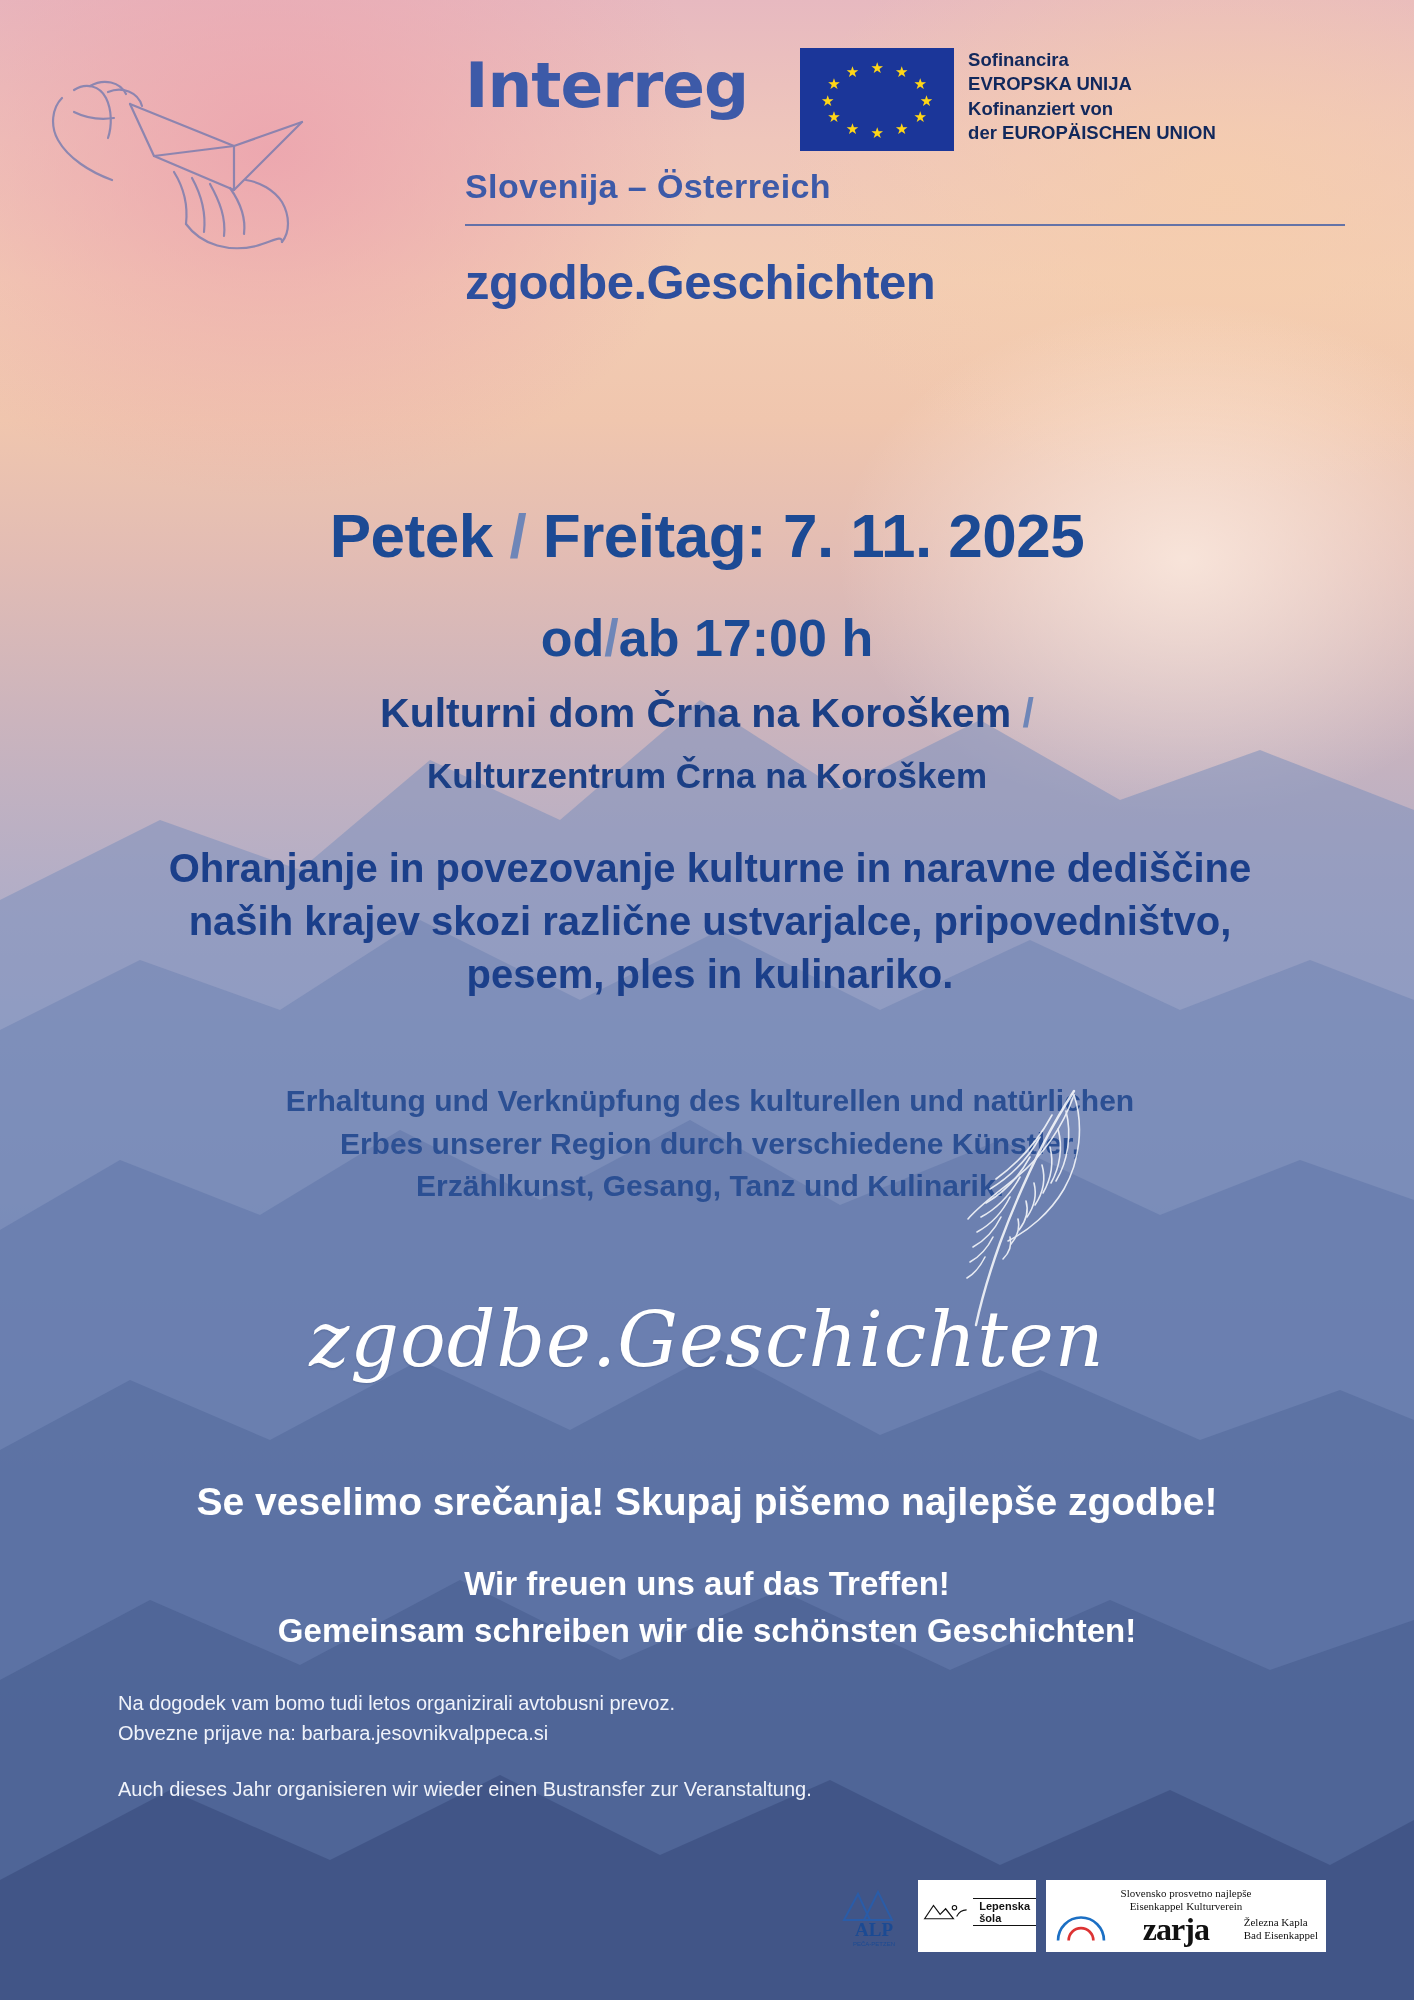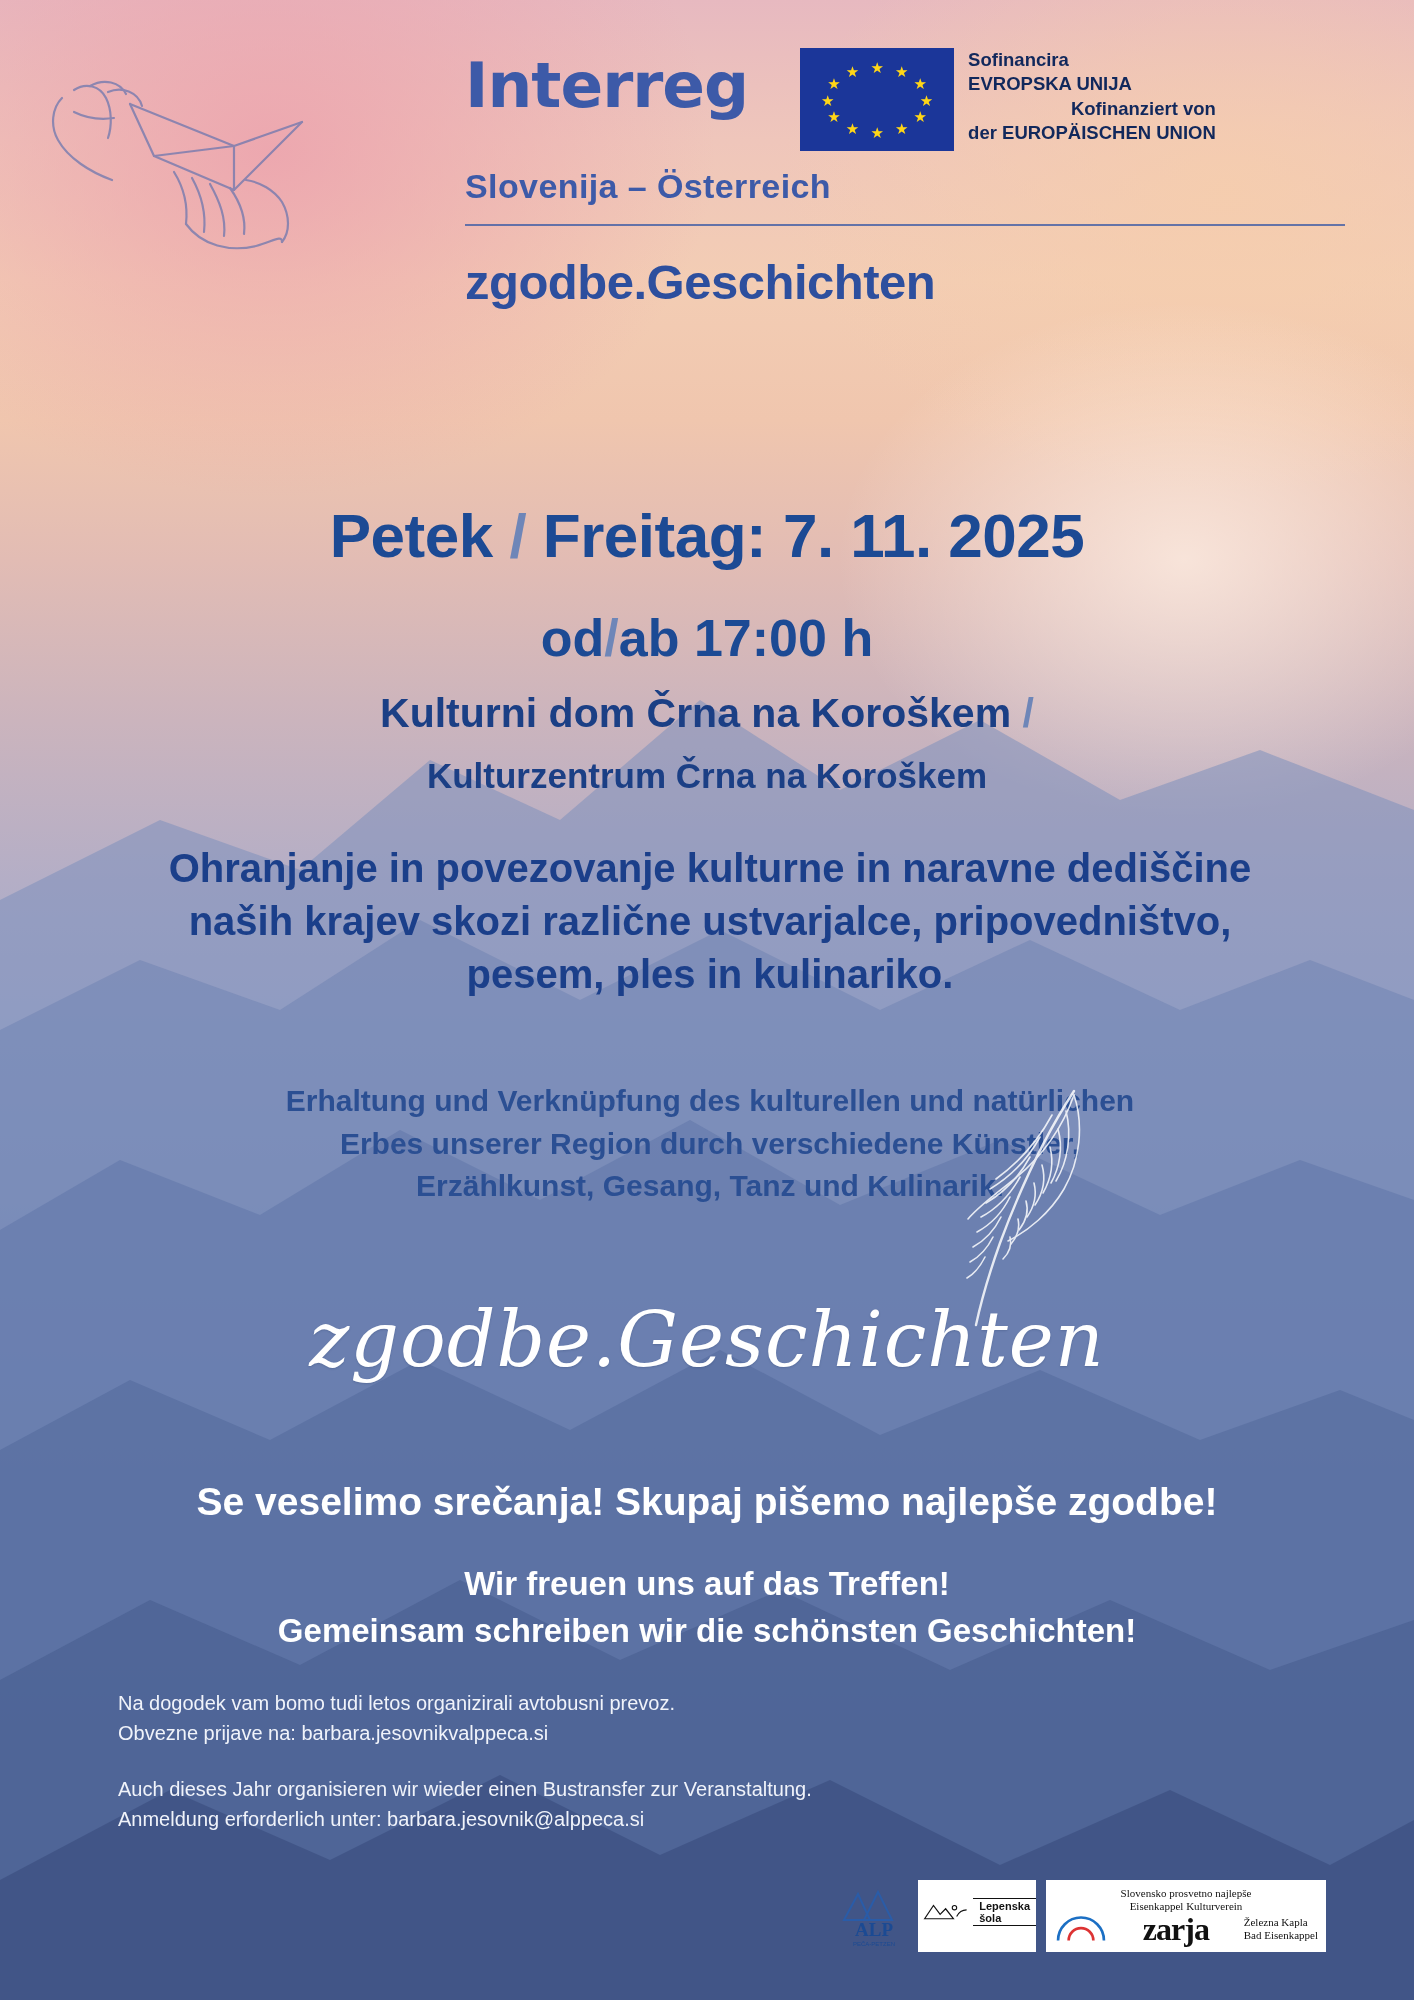--- a/index.html
+++ b/index.html
@@ -102,21 +102,21 @@
     line-height: 1;
     transform: translate(-50%, -50%);
   }
   .eu-text {
     color: #11285c;
     font-size: 18.5px;
     font-weight: bold;
     line-height: 1.32;
     white-space: nowrap;
   }
-  .eu-text .sub { font-weight: bold; text-align: right; }
+  .eu-text .sub { font-weight: bold; }
   .prog-name {
     margin-top: 16px;
     color: #3d5aa8;
     font-size: 34px;
     font-weight: bold;
     letter-spacing: 0.4px;
   }
   .rule {
     margin-top: 18px;
     width: 880px;
@@ -451,21 +451,20 @@
       <path d="M77,132 C70,146 60,156 49,162"></path>
       <path d="M69,152 C63,164 55,172 46,177"></path>
       <path d="M61,172 C56,182 50,189 43,193"></path>
     </g>
   </svg>
 
   <div class="bus">
     <div>Na dogodek vam bomo tudi letos organizirali avtobusni prevoz.</div>
     <div>Obvezne prijave na:  barbara.jesovnikvalppeca.si</div>
     <div class="block2">Auch dieses Jahr organisieren wir wieder einen Bustransfer zur Veranstaltung.</div>
-    <div>Anmeldung erforderlich unter:  barbara.jesovnik@alppeca.si</div>
   </div>
 
   <div class="logos">
 
     <div class="logo-alp">
       <svg viewBox="0 0 68 72" width="68" height="72">
         <path d="M4,40 L18,14 L30,40 Z" fill="none" stroke="#2a5ca8" stroke-width="2"></path>
         <path d="M24,40 L38,12 L52,40 Z" fill="none" stroke="#2a5ca8" stroke-width="2"></path>
         <text x="34" y="56" font-family="Liberation Serif, serif" font-size="19" font-weight="bold" fill="#1b4a93" text-anchor="middle">ALP</text>
         <text x="34" y="66" font-family="Liberation Sans, sans-serif" font-size="6" fill="#1b4a93" text-anchor="middle">PEČA-PETZEN</text>

